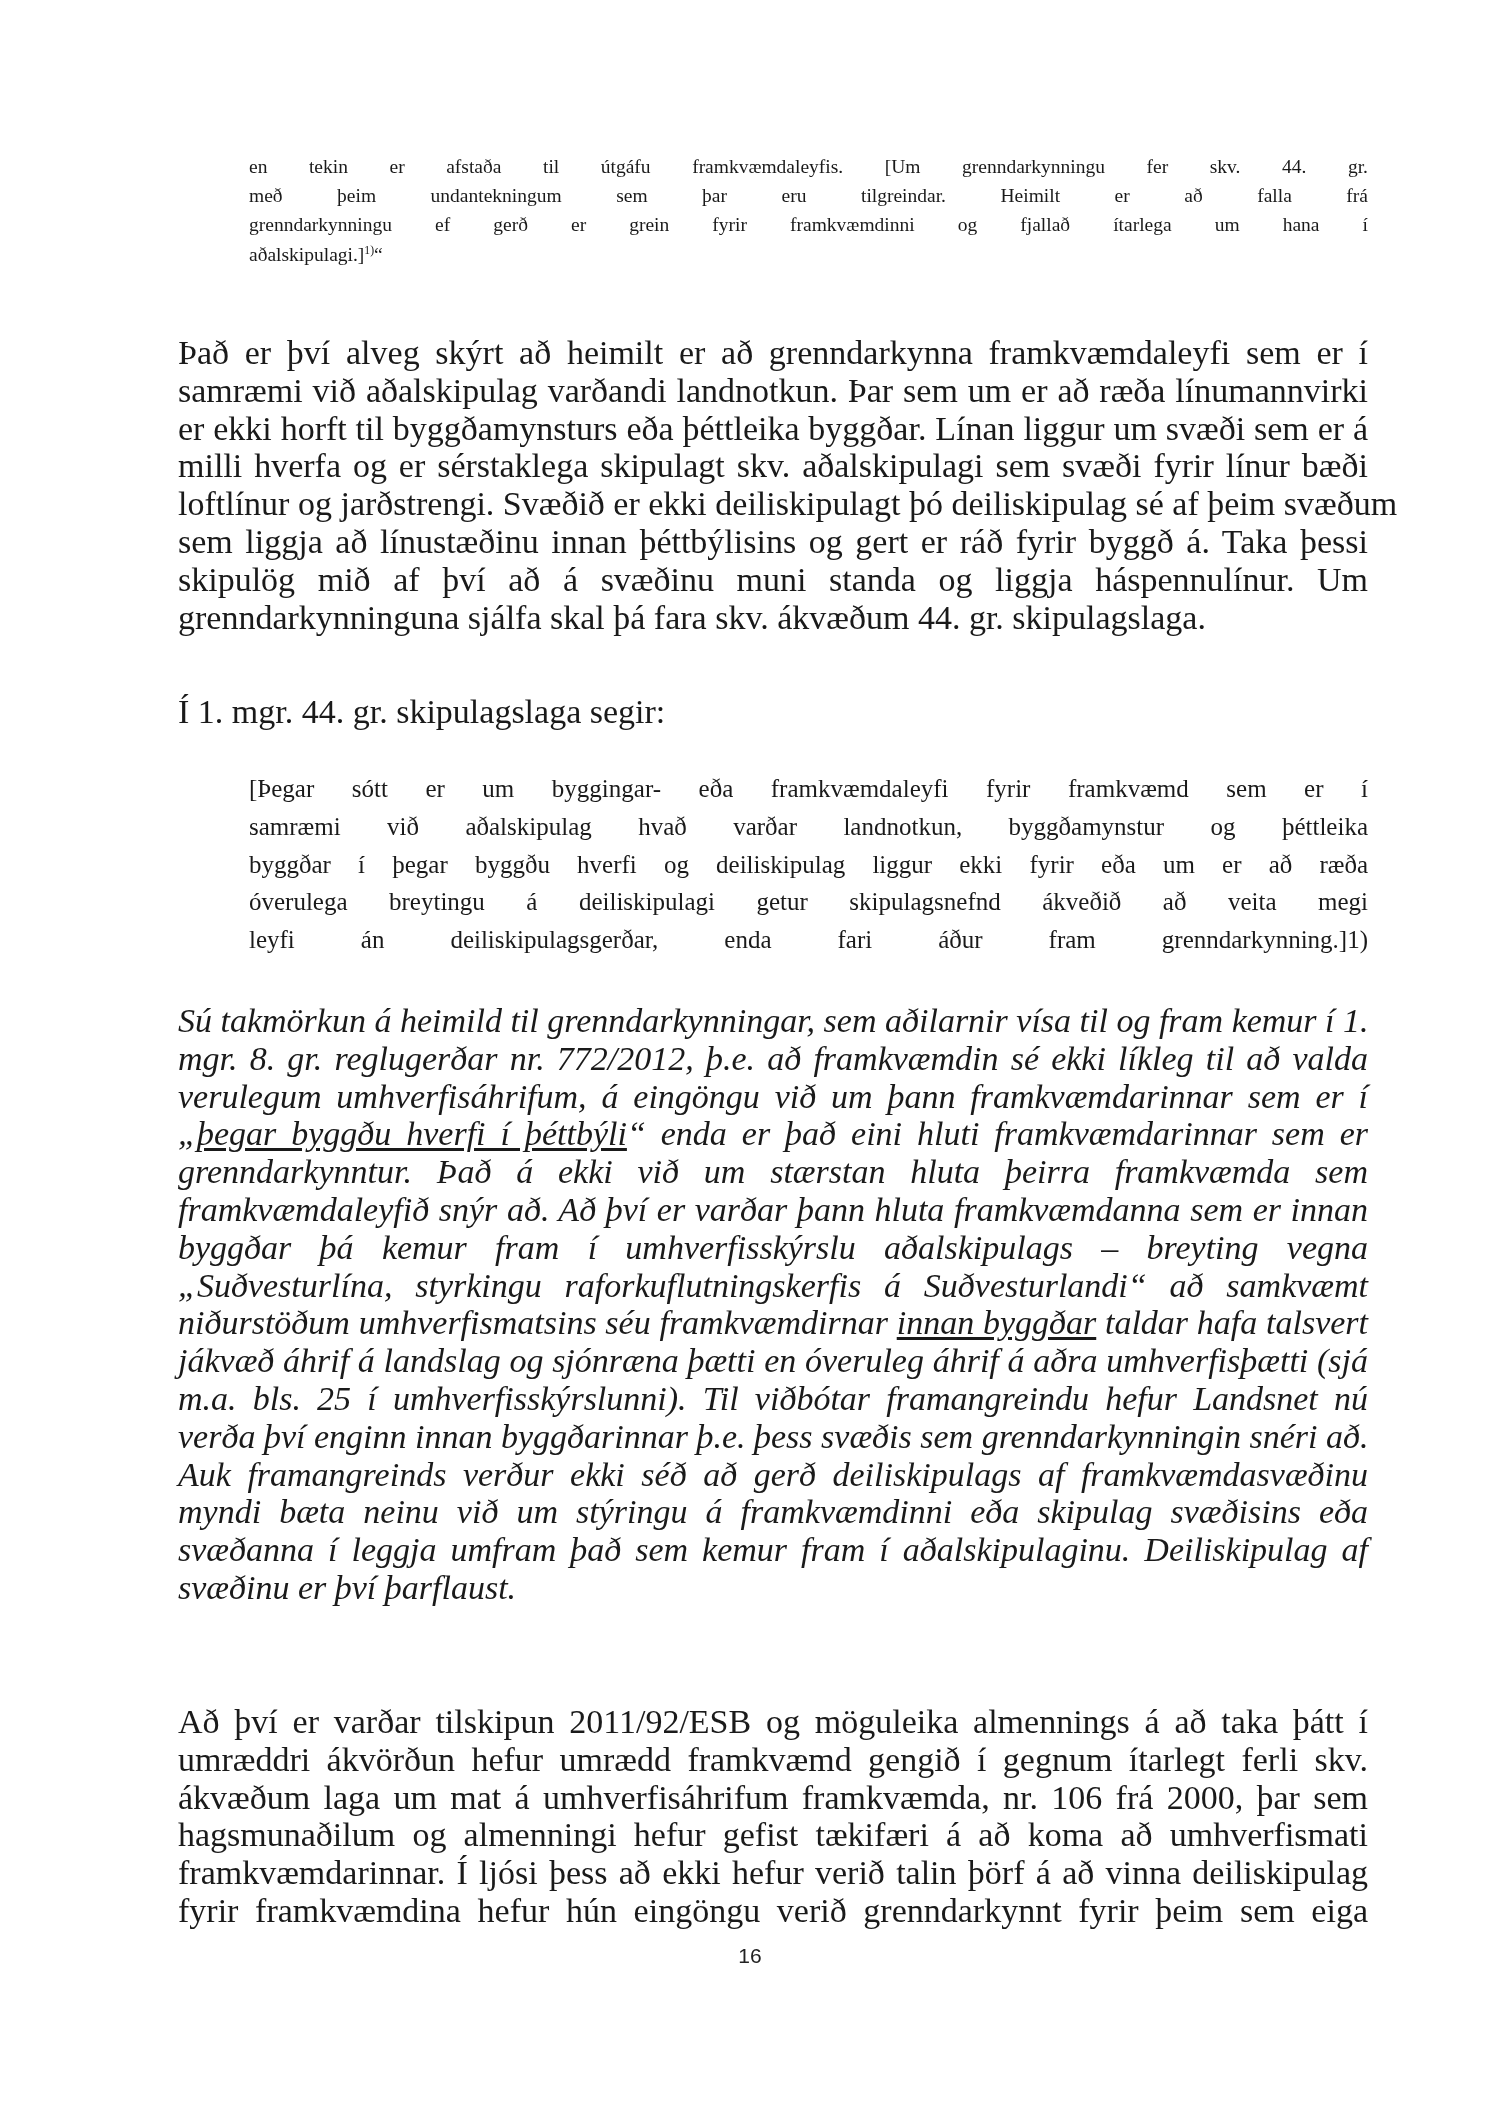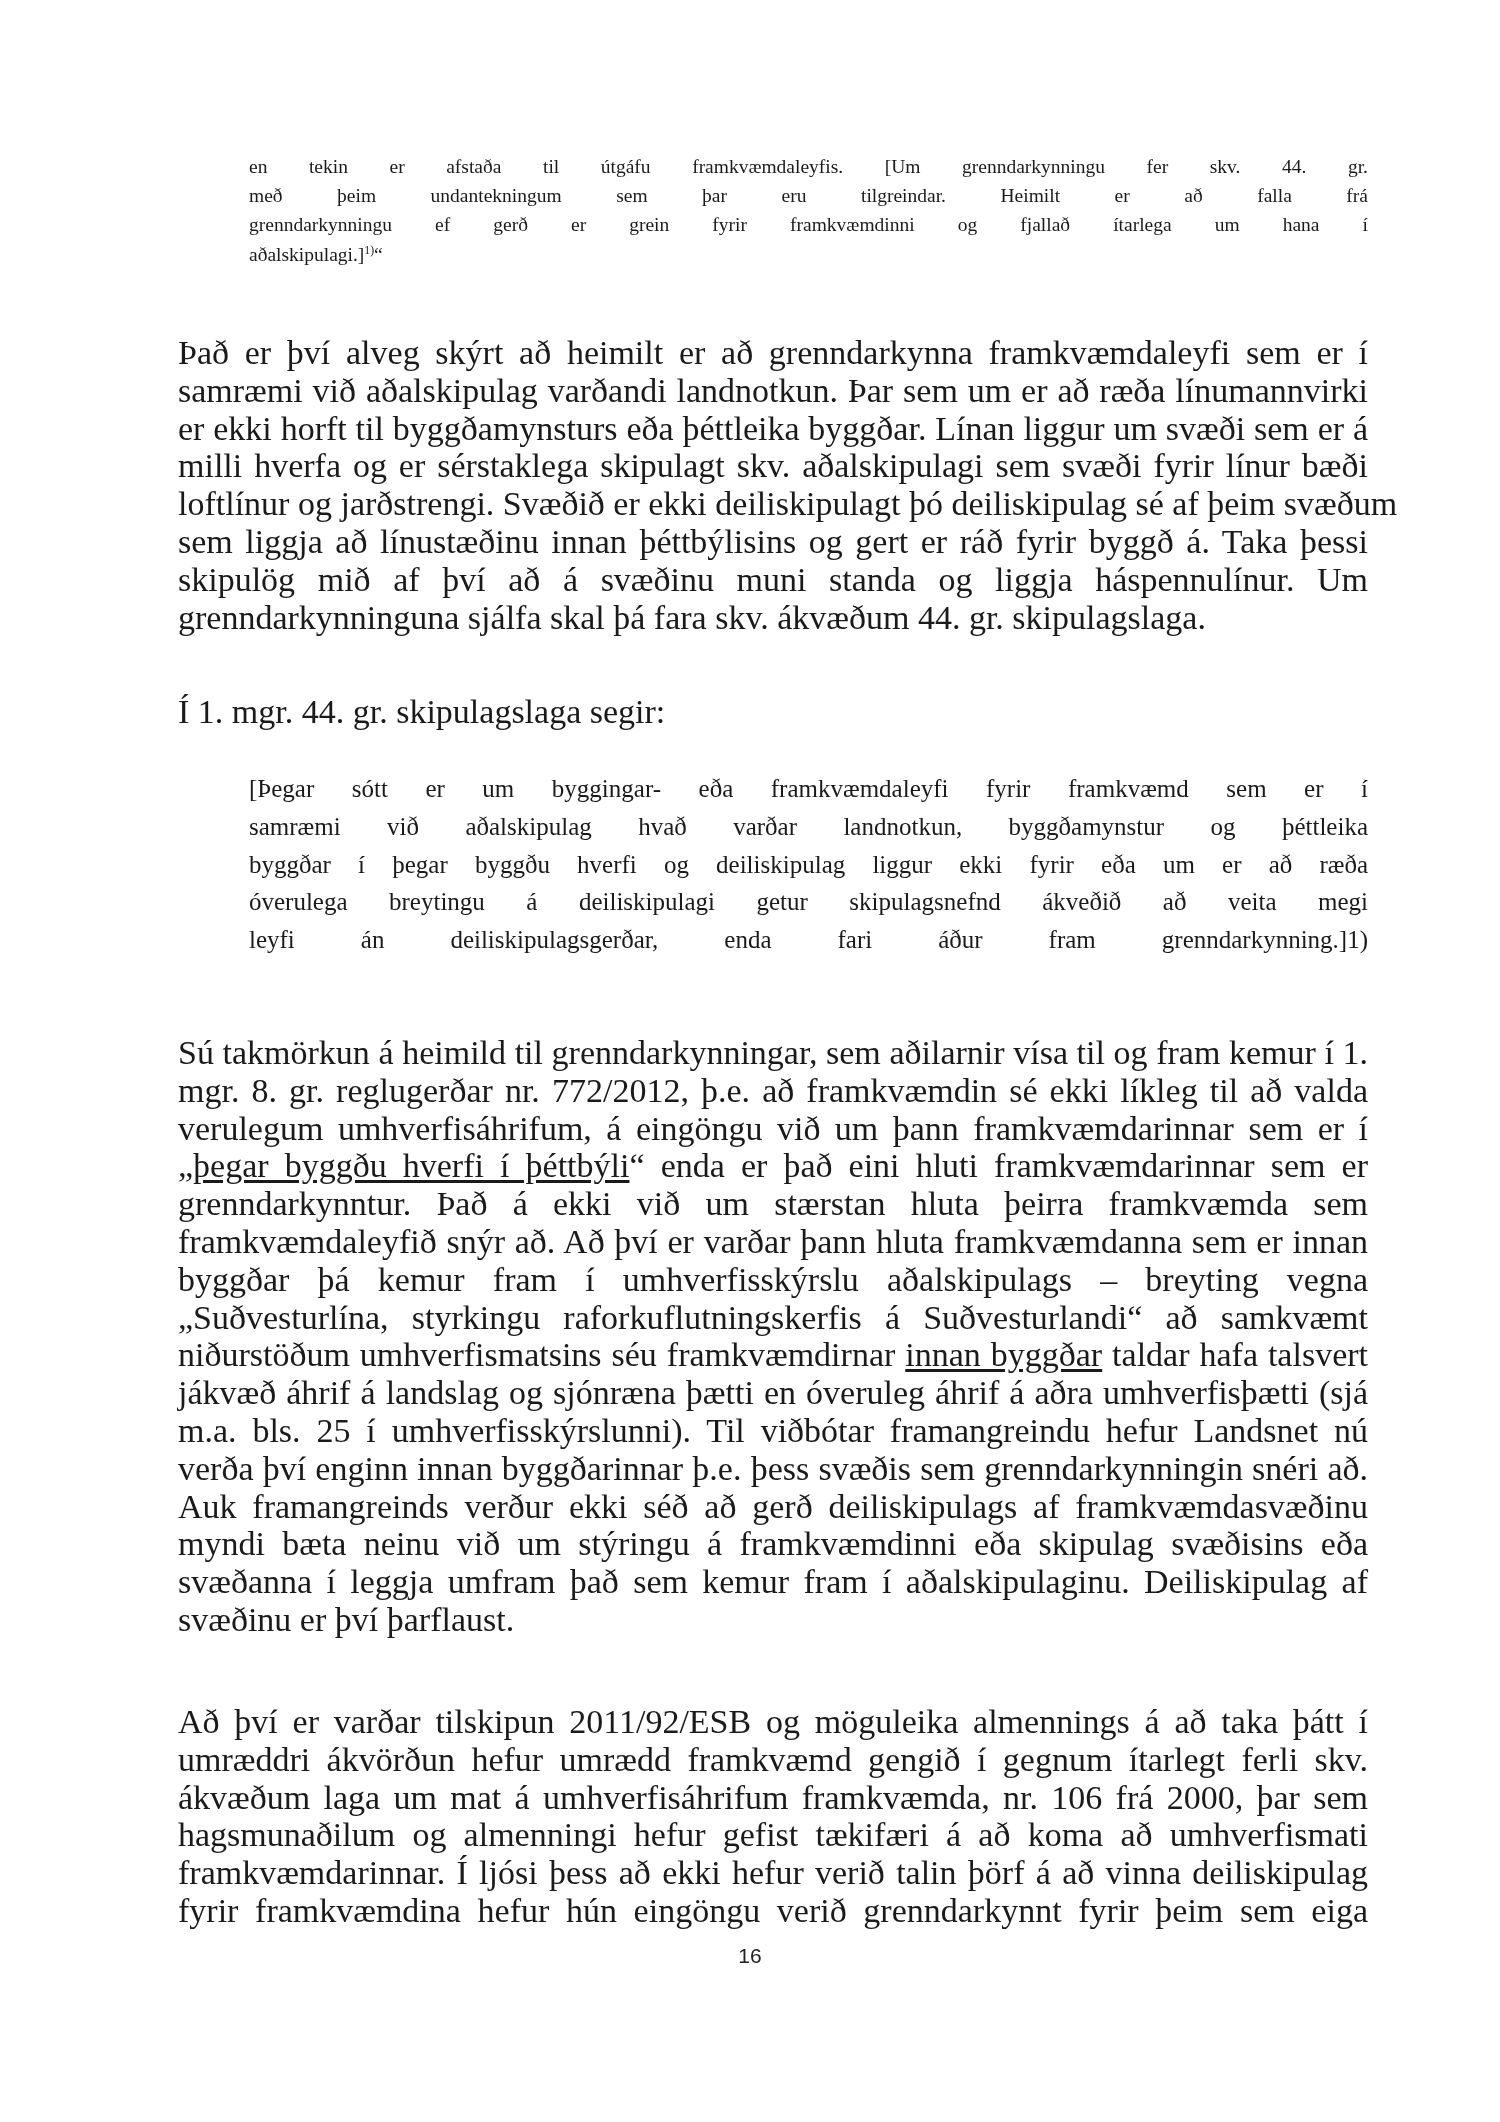--- a/index.html
+++ b/index.html
@@ -45,21 +45,21 @@
   </div>
 
   <div class="blk quote" style="top:770px;">
     <span class="line">[Þegar sótt er um byggingar- eða framkvæmdaleyfi fyrir framkvæmd sem er í</span>
     <span class="line">samræmi við aðalskipulag hvað varðar landnotkun, byggðamynstur og þéttleika</span>
     <span class="line">byggðar í þegar byggðu hverfi og deiliskipulag liggur ekki fyrir eða um er að ræða</span>
     <span class="line">óverulega breytingu á deiliskipulagi getur skipulagsnefnd ákveðið að veita megi</span>
     <span class="line">leyfi án deiliskipulagsgerðar, enda fari áður fram grenndarkynning.]1)</span>
   </div>
 
-  <div class="blk body" style="top:1034px;">
+  <div class="blk body" style="top:1002px;font-style:italic;">
     <span class="line">Sú takmörkun á heimild til grenndarkynningar, sem aðilarnir vísa til og fram kemur í 1.</span>
     <span class="line">mgr. 8. gr. reglugerðar nr. 772/2012, þ.e. að framkvæmdin sé ekki líkleg til að valda</span>
     <span class="line">verulegum umhverfisáhrifum, á eingöngu við um þann framkvæmdarinnar sem er í</span>
     <span class="line"><span>„</span><span class="u">þegar byggðu hverfi í þéttbýli</span><span>“ enda er það eini hluti framkvæmdarinnar sem er</span></span>
     <span class="line">grenndarkynntur. Það á ekki við um stærstan hluta þeirra framkvæmda sem</span>
     <span class="line">framkvæmdaleyfið snýr að. Að því er varðar þann hluta framkvæmdanna sem er innan</span>
     <span class="line">byggðar þá kemur fram í umhverfisskýrslu aðalskipulags – breyting vegna</span>
     <span class="line">„Suðvesturlína, styrkingu raforkuflutningskerfis á Suðvesturlandi“ að samkvæmt</span>
     <span class="line"><span>niðurstöðum umhverfismatsins séu framkvæmdirnar </span><span class="u">innan byggðar</span><span> taldar hafa talsvert</span></span>
     <span class="line">jákvæð áhrif á landslag og sjónræna þætti en óveruleg áhrif á aðra umhverfisþætti (sjá</span>

